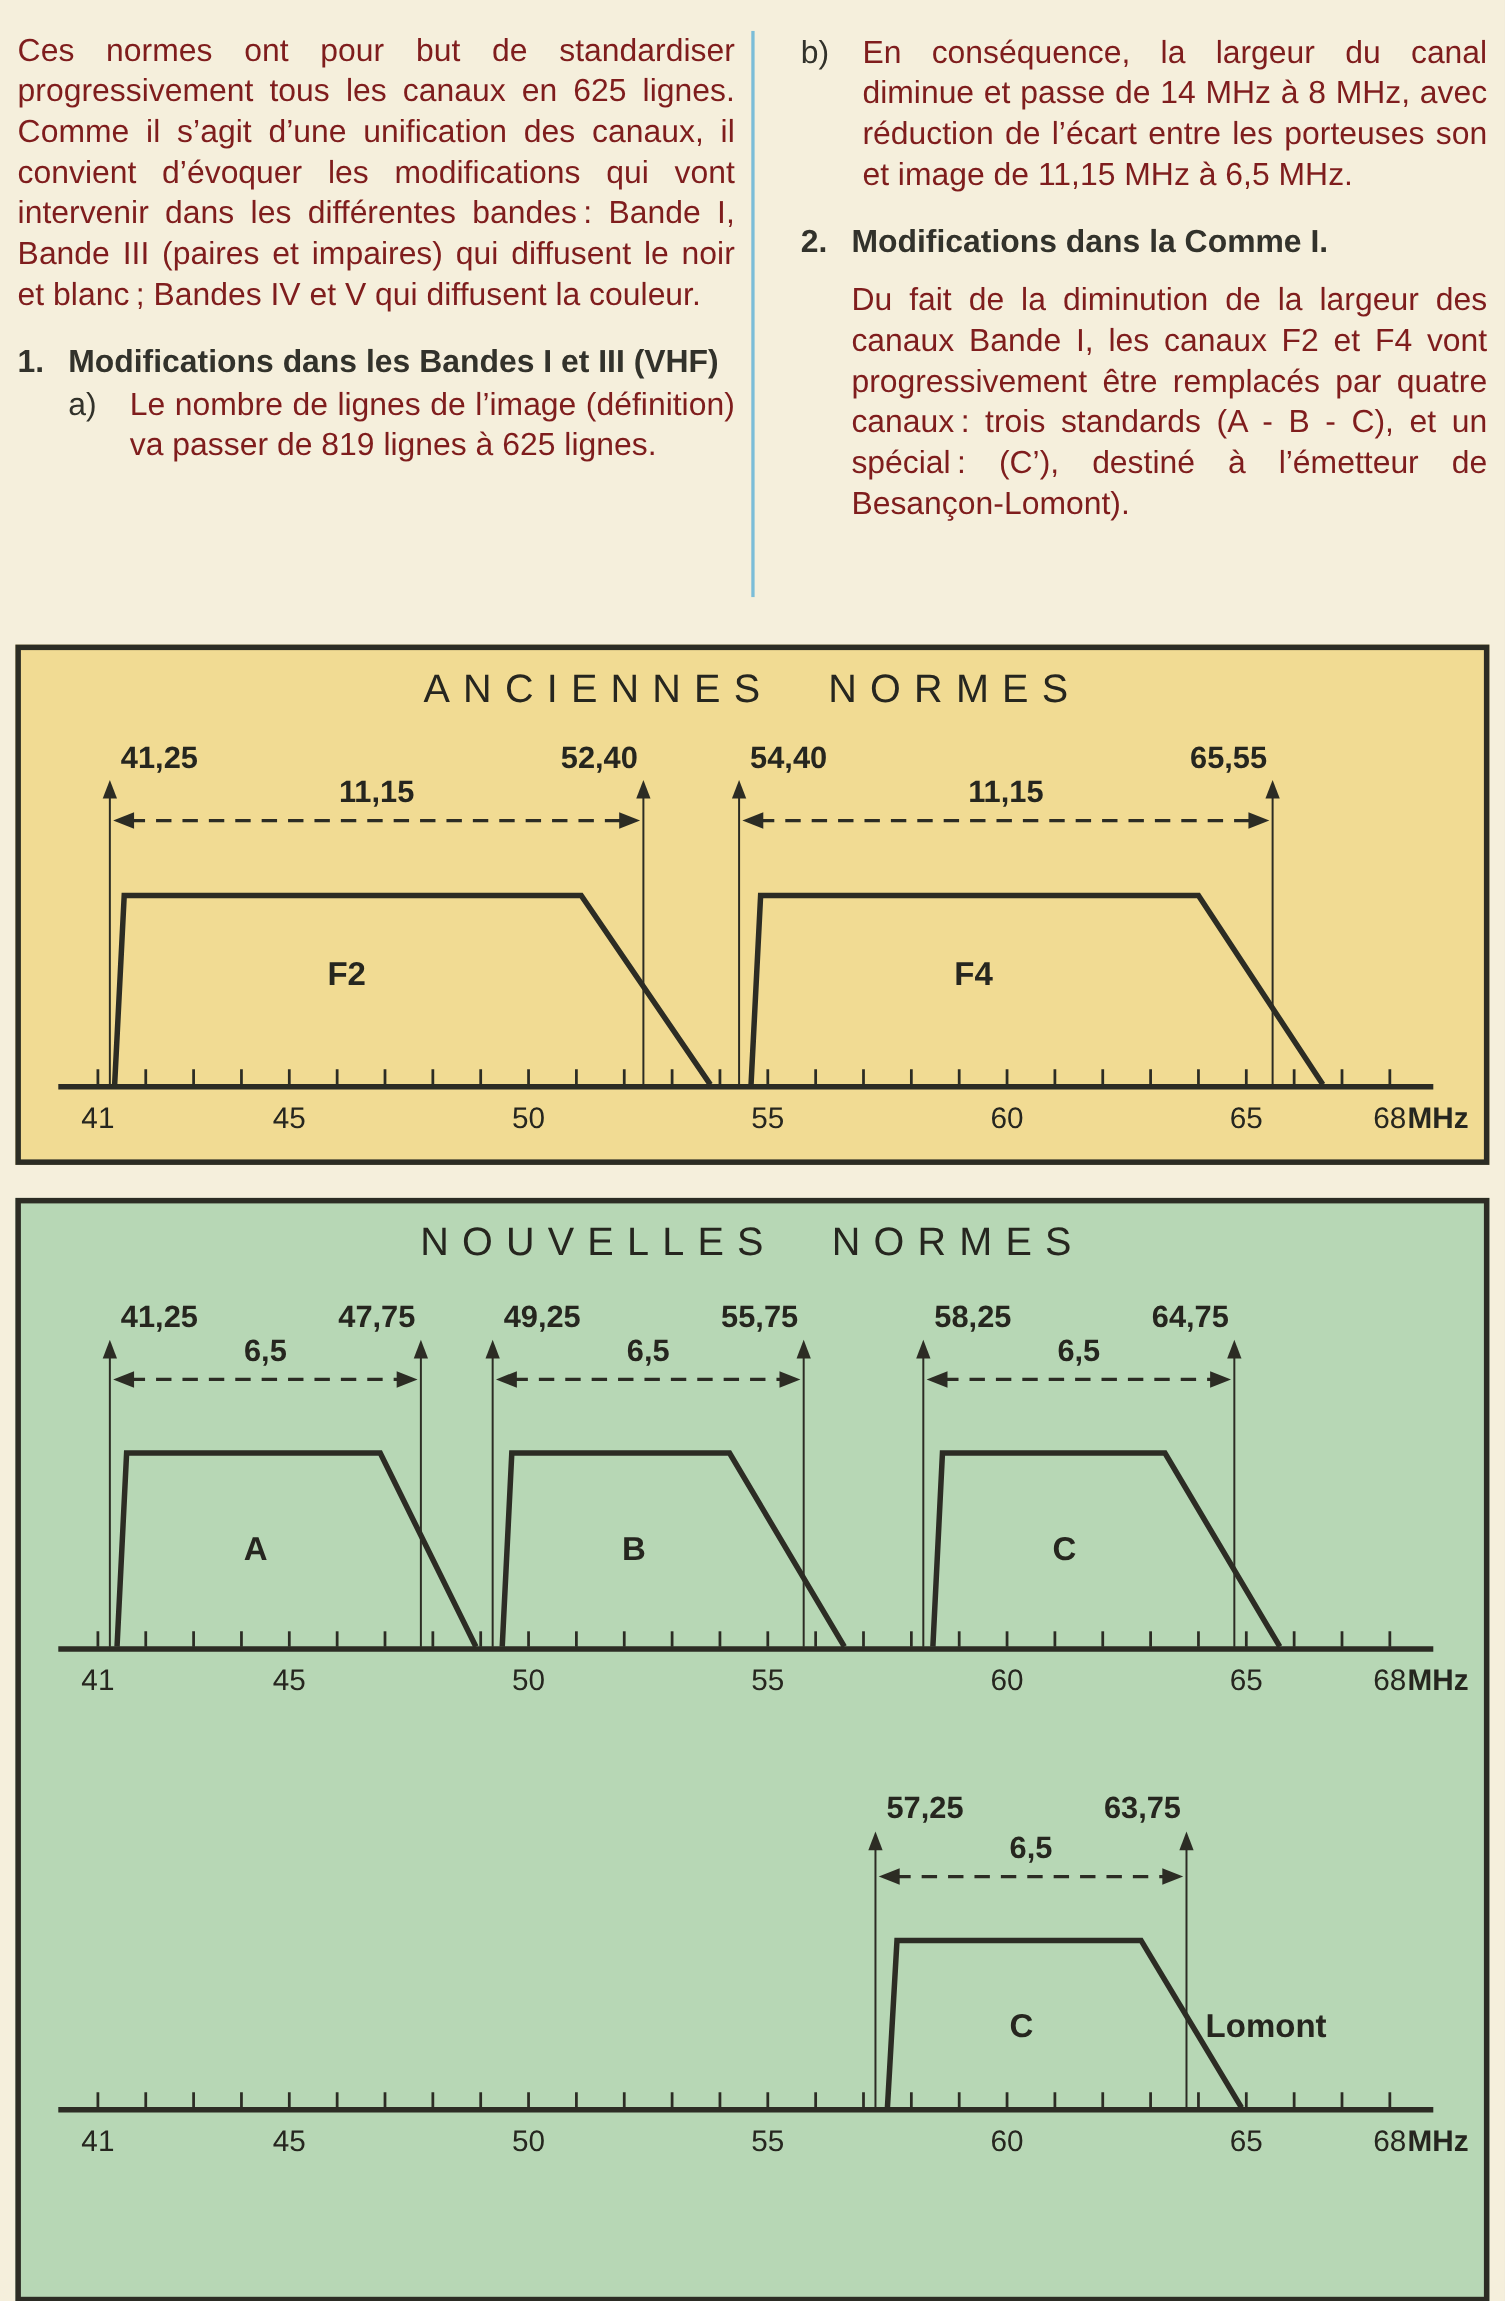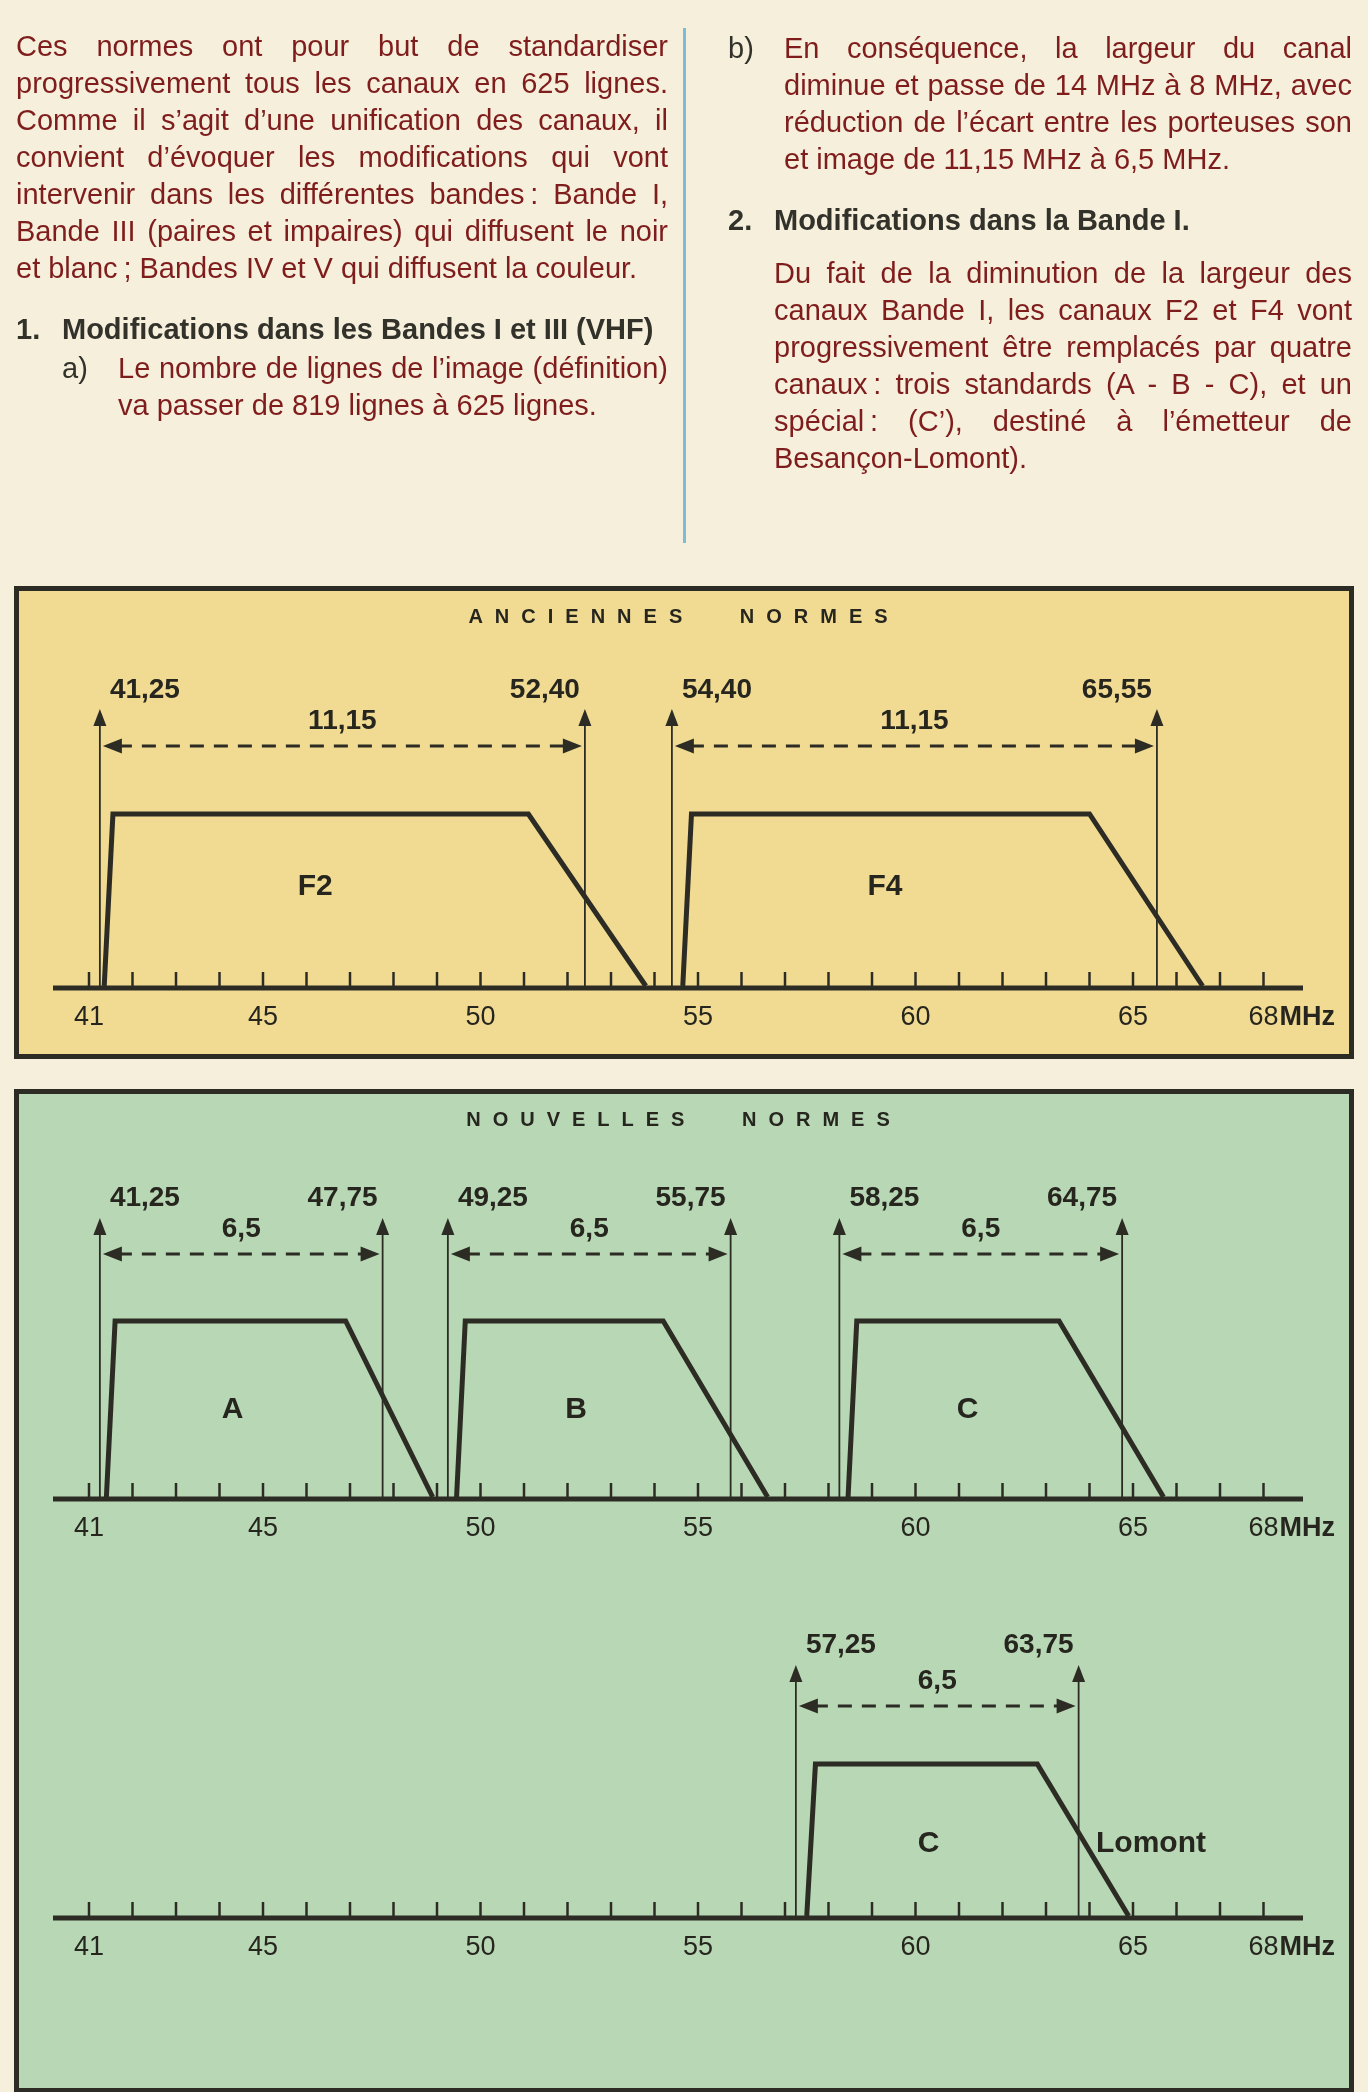--- a/index.html
+++ b/index.html
@@ -53,22 +53,22 @@
     border:5px solid #2c2c24;
     box-sizing:border-box;
     overflow:hidden;
   }
   .panel-anciennes{margin-top:43px;height:473px;background:#f1db93;}
   .panel-nouvelles{margin-top:30px;height:1004px;background:#b7d7b5;}
   .panel-title{
     padding-top:14px;
     height:38px;
     text-align:center;
-    font-size:20px;
-    font-weight:bold;
+    font-size:36px;
+    font-weight:normal;
     letter-spacing:12px;
     word-spacing:28px;
     color:#26261f;
   }
   .diagram{display:block;margin:0 auto;}
   .diagram.gap{margin-top:8px;}
   svg text{font-family:"Liberation Sans",sans-serif;fill:#26261f;}
   .tick-label{font-size:27px;}
   .unit-label{font-size:27px;font-weight:bold;}
   .meas-label{font-size:28px;font-weight:bold;}
@@ -93,21 +93,21 @@
       </div>
     </div>
 
     <div class="col-right">
       <div class="sub-item">
         <span class="sub-num">b)</span>
         <p class="body-text sub-body">En conséquence, la largeur du canal diminue et passe de 14 MHz à 8 MHz, avec réduction de l’écart entre les porteuses son et image de 11,15 MHz à 6,5 MHz.</p>
       </div>
       <div class="num-item">
         <span class="num">2.</span>
-        <span class="num-title">Modifications dans la Bande I.</span>
+        <span class="num-title">Modifications dans la Comme I.</span>
       </div>
       <p class="body-text after-num">Du fait de la diminution de la largeur des canaux Bande I, les canaux F2 et F4 vont progressivement être remplacés par quatre canaux : trois standards (A - B - C), et un spécial : (C’), destiné à l’émetteur de Besançon-Lomont).</p>
     </div>
   </div>
 
   <div class="panel panel-anciennes" style="background: rgb(241, 219, 147);">
     <div class="panel-title">ANCIENNES NORMES</div>
     <svg class="diagram" width="1330" viewBox="0 0 1330 410" height="410">
         <line x1="34" y1="345" x2="1284" y2="345" stroke="#2c2c24" stroke-width="5"></line>
         <line x1="70" y1="343" x2="70" y2="329" stroke="#2c2c24" stroke-width="2.5"></line>

